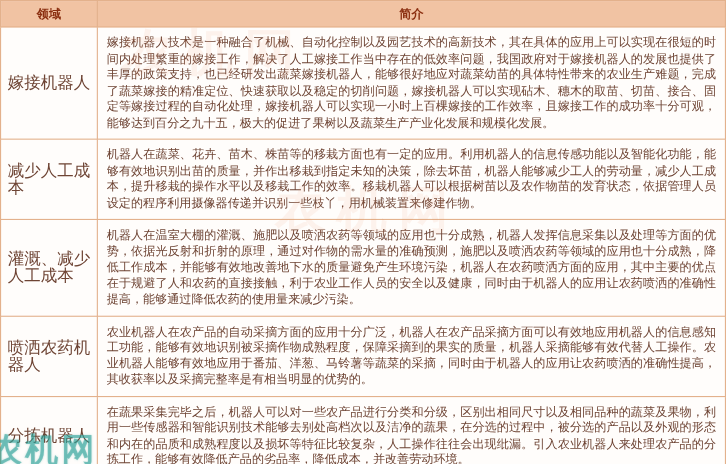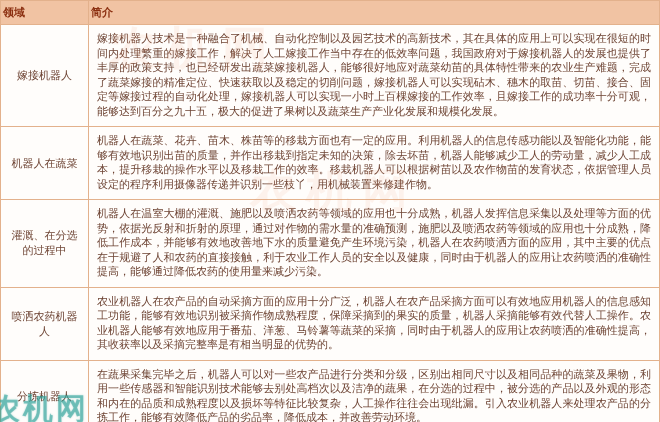--- a/index.html
+++ b/index.html
@@ -21,27 +21,27 @@
     border: 1px solid #e3b18c;
     vertical-align: middle;
   }
   table.info-table thead th {
     background: #f1c3a3;
     color: #8b2f10;
     font-size: 11px;
     font-weight: bold;
     height: 21px;
     padding: 1px 2px;
-    text-align: left;
+    text-align: center;
   }
   td.field-cell {
     background: #fffdfb;
     color: #6e4434;
-    font-size: 11px;
-    text-align: center;
+    font-size: 15px;
+    text-align: left;
     padding: 4px 6px;
     line-height: 15px;
   }
   td.intro-cell {
     background: #fffdfb;
     color: #6e4434;
     font-size: 11px;
     line-height: 14.5px;
     padding: 7px 8px;
     text-align: justify;
@@ -86,25 +86,25 @@
         <th>领域</th>
         <th>简介</th>
       </tr>
     </thead>
     <tbody>
       <tr>
         <td class="field-cell">嫁接机器人</td>
         <td class="intro-cell">嫁接机器人技术是一种融合了机械、自动化控制以及园艺技术的高新技术，其在具体的应用上可以实现在很短的时间内处理繁重的嫁接工作，解决了人工嫁接工作当中存在的低效率问题，我国政府对于嫁接机器人的发展也提供了丰厚的政策支持，也已经研发出蔬菜嫁接机器人，能够很好地应对蔬菜幼苗的具体特性带来的农业生产难题，完成了蔬菜嫁接的精准定位、快速获取以及稳定的切削问题，嫁接机器人可以实现砧木、穗木的取苗、切苗、接合、固定等嫁接过程的自动化处理，嫁接机器人可以实现一小时上百棵嫁接的工作效率，且嫁接工作的成功率十分可观，能够达到百分之九十五，极大的促进了果树以及蔬菜生产产业化发展和规模化发展。</td>
       </tr>
       <tr>
-        <td class="field-cell">机器人在蔬菜</td>
+        <td class="field-cell">减少人工成本</td>
         <td class="intro-cell">机器人在蔬菜、花卉、苗木、株苗等的移栽方面也有一定的应用。利用机器人的信息传感功能以及智能化功能，能够有效地识别出苗的质量，并作出移栽到指定未知的决策，除去坏苗，机器人能够减少工人的劳动量，减少人工成本，提升移栽的操作水平以及移栽工作的效率。移栽机器人可以根据树苗以及农作物苗的发育状态，依据管理人员设定的程序利用摄像器传递并识别一些枝丫，用机械装置来修建作物。</td>
       </tr>
       <tr>
-        <td class="field-cell">灌溉、在分选的过程中</td>
+        <td class="field-cell">灌溉、减少人工成本</td>
         <td class="intro-cell">机器人在温室大棚的灌溉、施肥以及喷洒农药等领域的应用也十分成熟，机器人发挥信息采集以及处理等方面的优势，依据光反射和折射的原理，通过对作物的需水量的准确预测，施肥以及喷洒农药等领域的应用也十分成熟，降低工作成本，并能够有效地改善地下水的质量避免产生环境污染，机器人在农药喷洒方面的应用，其中主要的优点在于规避了人和农药的直接接触，利于农业工作人员的安全以及健康，同时由于机器人的应用让农药喷洒的准确性提高，能够通过降低农药的使用量来减少污染。</td>
       </tr>
       <tr>
         <td class="field-cell">喷洒农药机器人</td>
         <td class="intro-cell">农业机器人在农产品的自动采摘方面的应用十分广泛，机器人在农产品采摘方面可以有效地应用机器人的信息感知工功能，能够有效地识别被采摘作物成熟程度，保障采摘到的果实的质量，机器人采摘能够有效代替人工操作。农业机器人能够有效地应用于番茄、洋葱、马铃薯等蔬菜的采摘，同时由于机器人的应用让农药喷洒的准确性提高，其收获率以及采摘完整率是有相当明显的优势的。</td>
       </tr>
       <tr>
         <td class="field-cell">分拣机器人</td>
         <td class="intro-cell">在蔬果采集完毕之后，机器人可以对一些农产品进行分类和分级，区别出相同尺寸以及相同品种的蔬菜及果物，利用一些传感器和智能识别技术能够去别处高档次以及洁净的蔬果，在分选的过程中，被分选的产品以及外观的形态和内在的品质和成熟程度以及损坏等特征比较复杂，人工操作往往会出现纰漏。引入农业机器人来处理农产品的分拣工作，能够有效降低产品的劣品率，降低成本，并改善劳动环境。</td>
       </tr>

